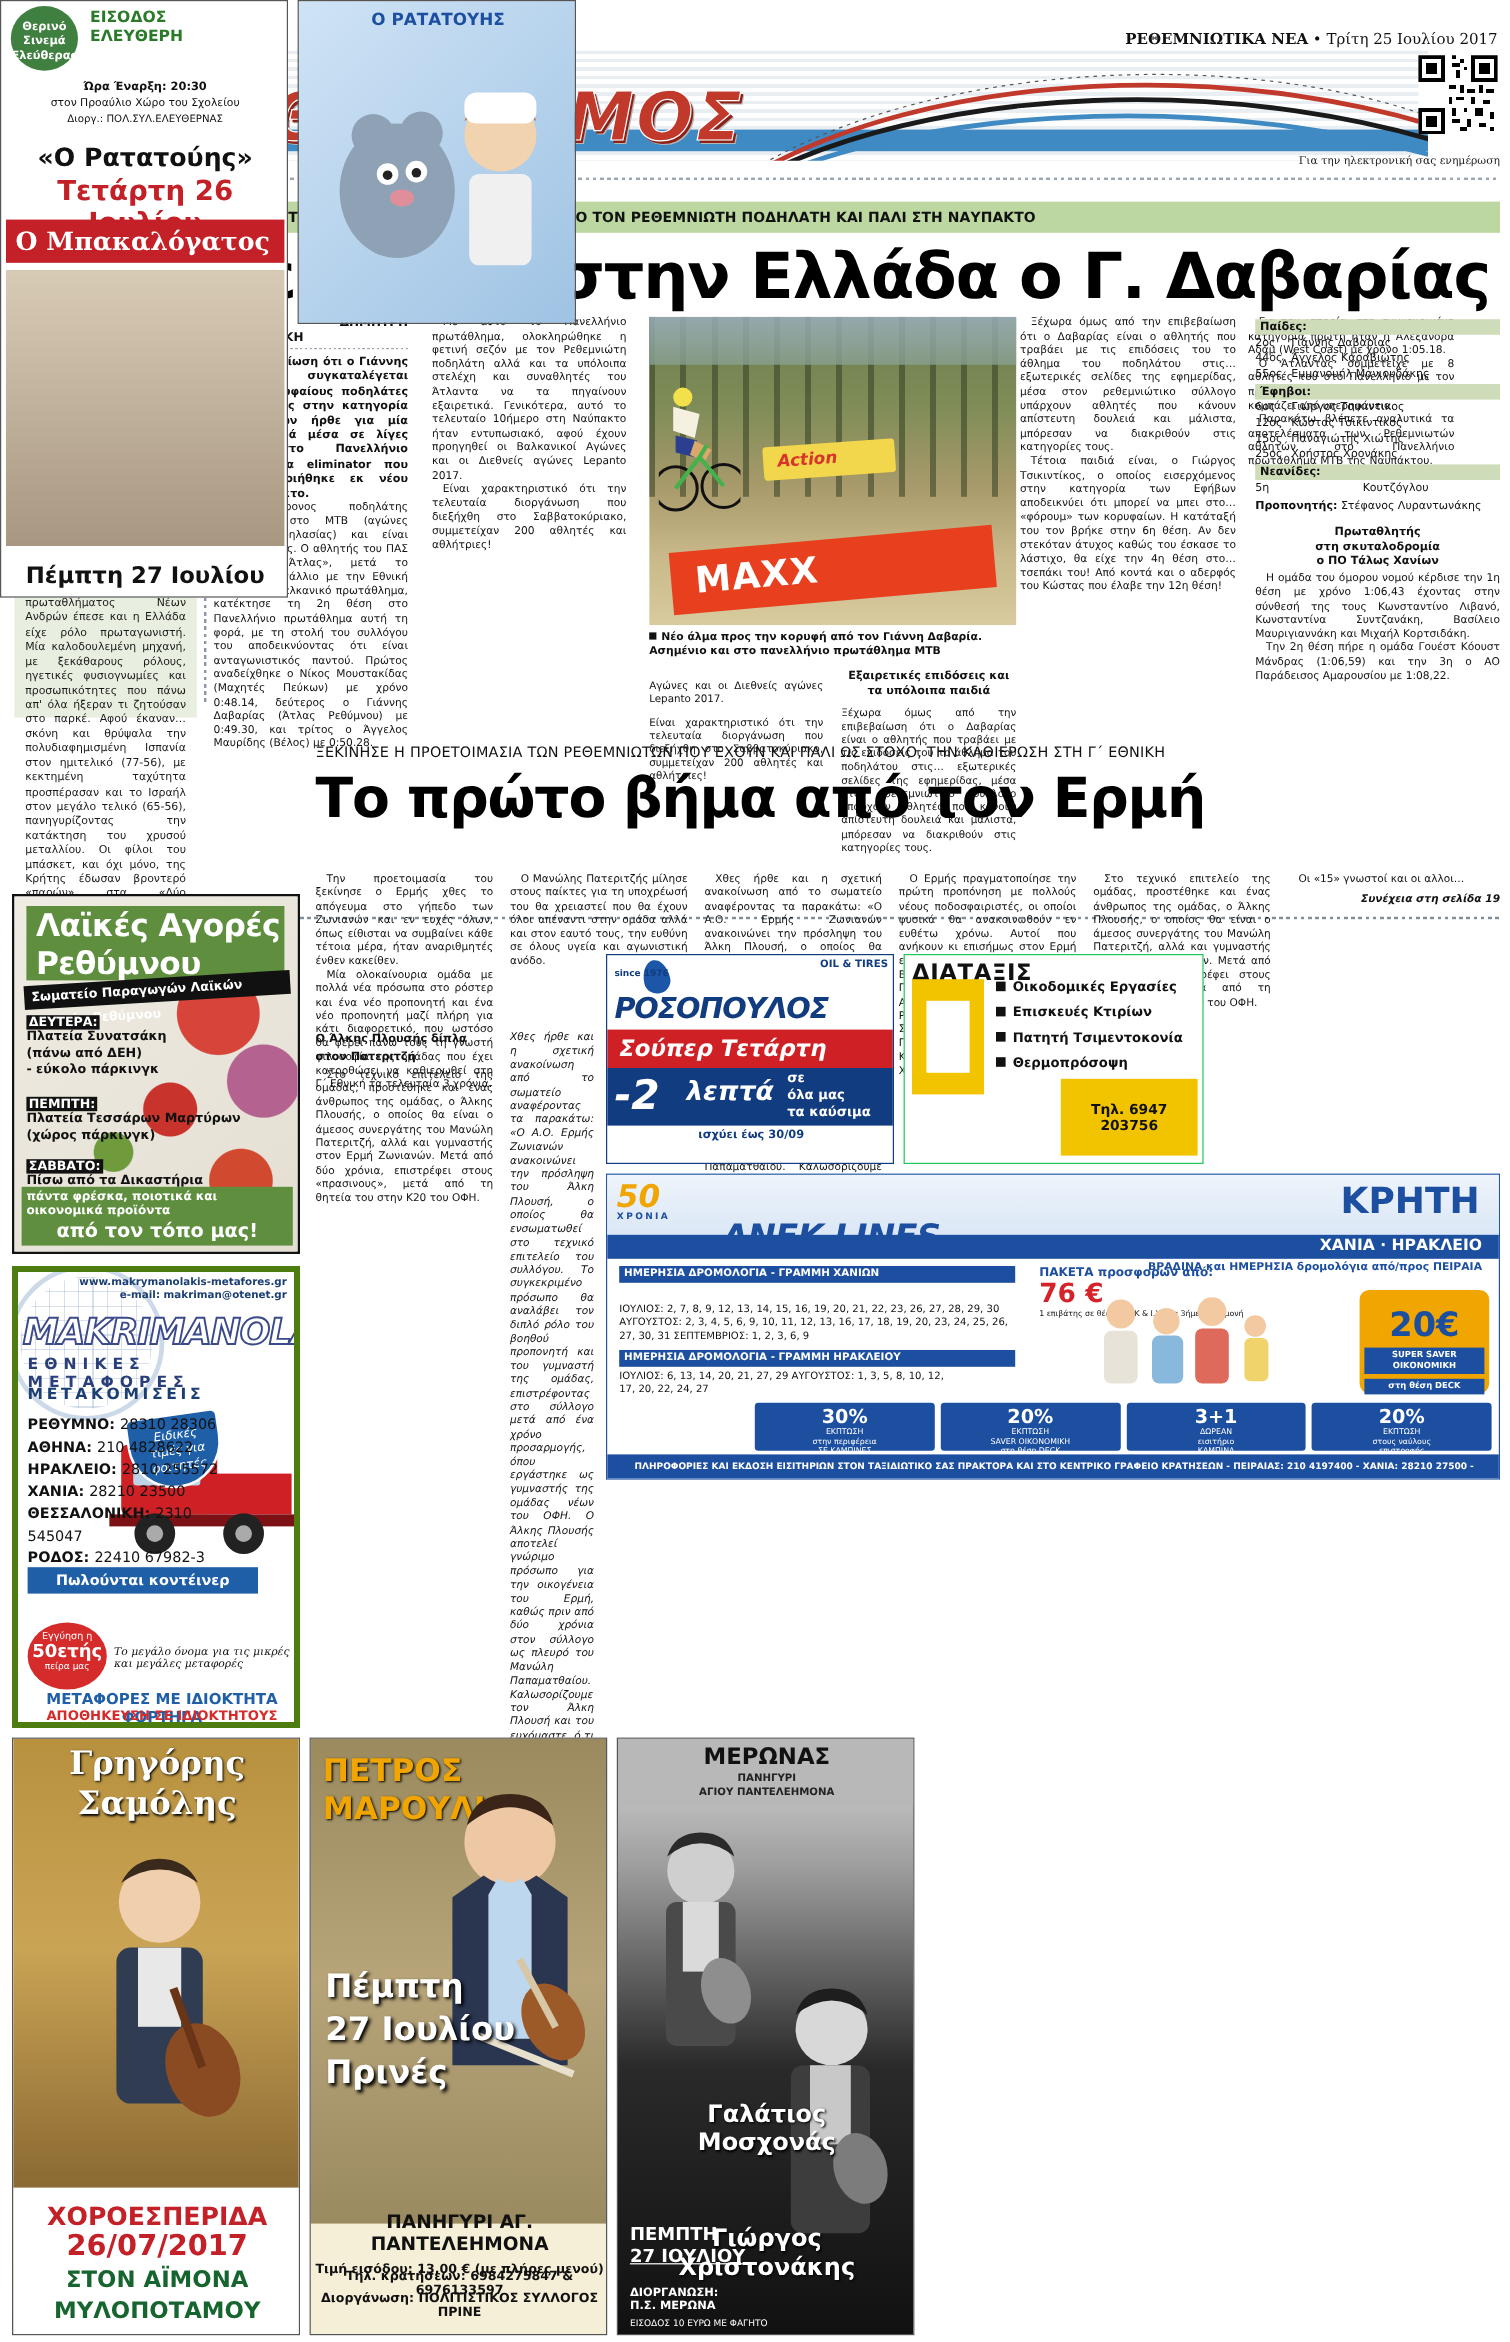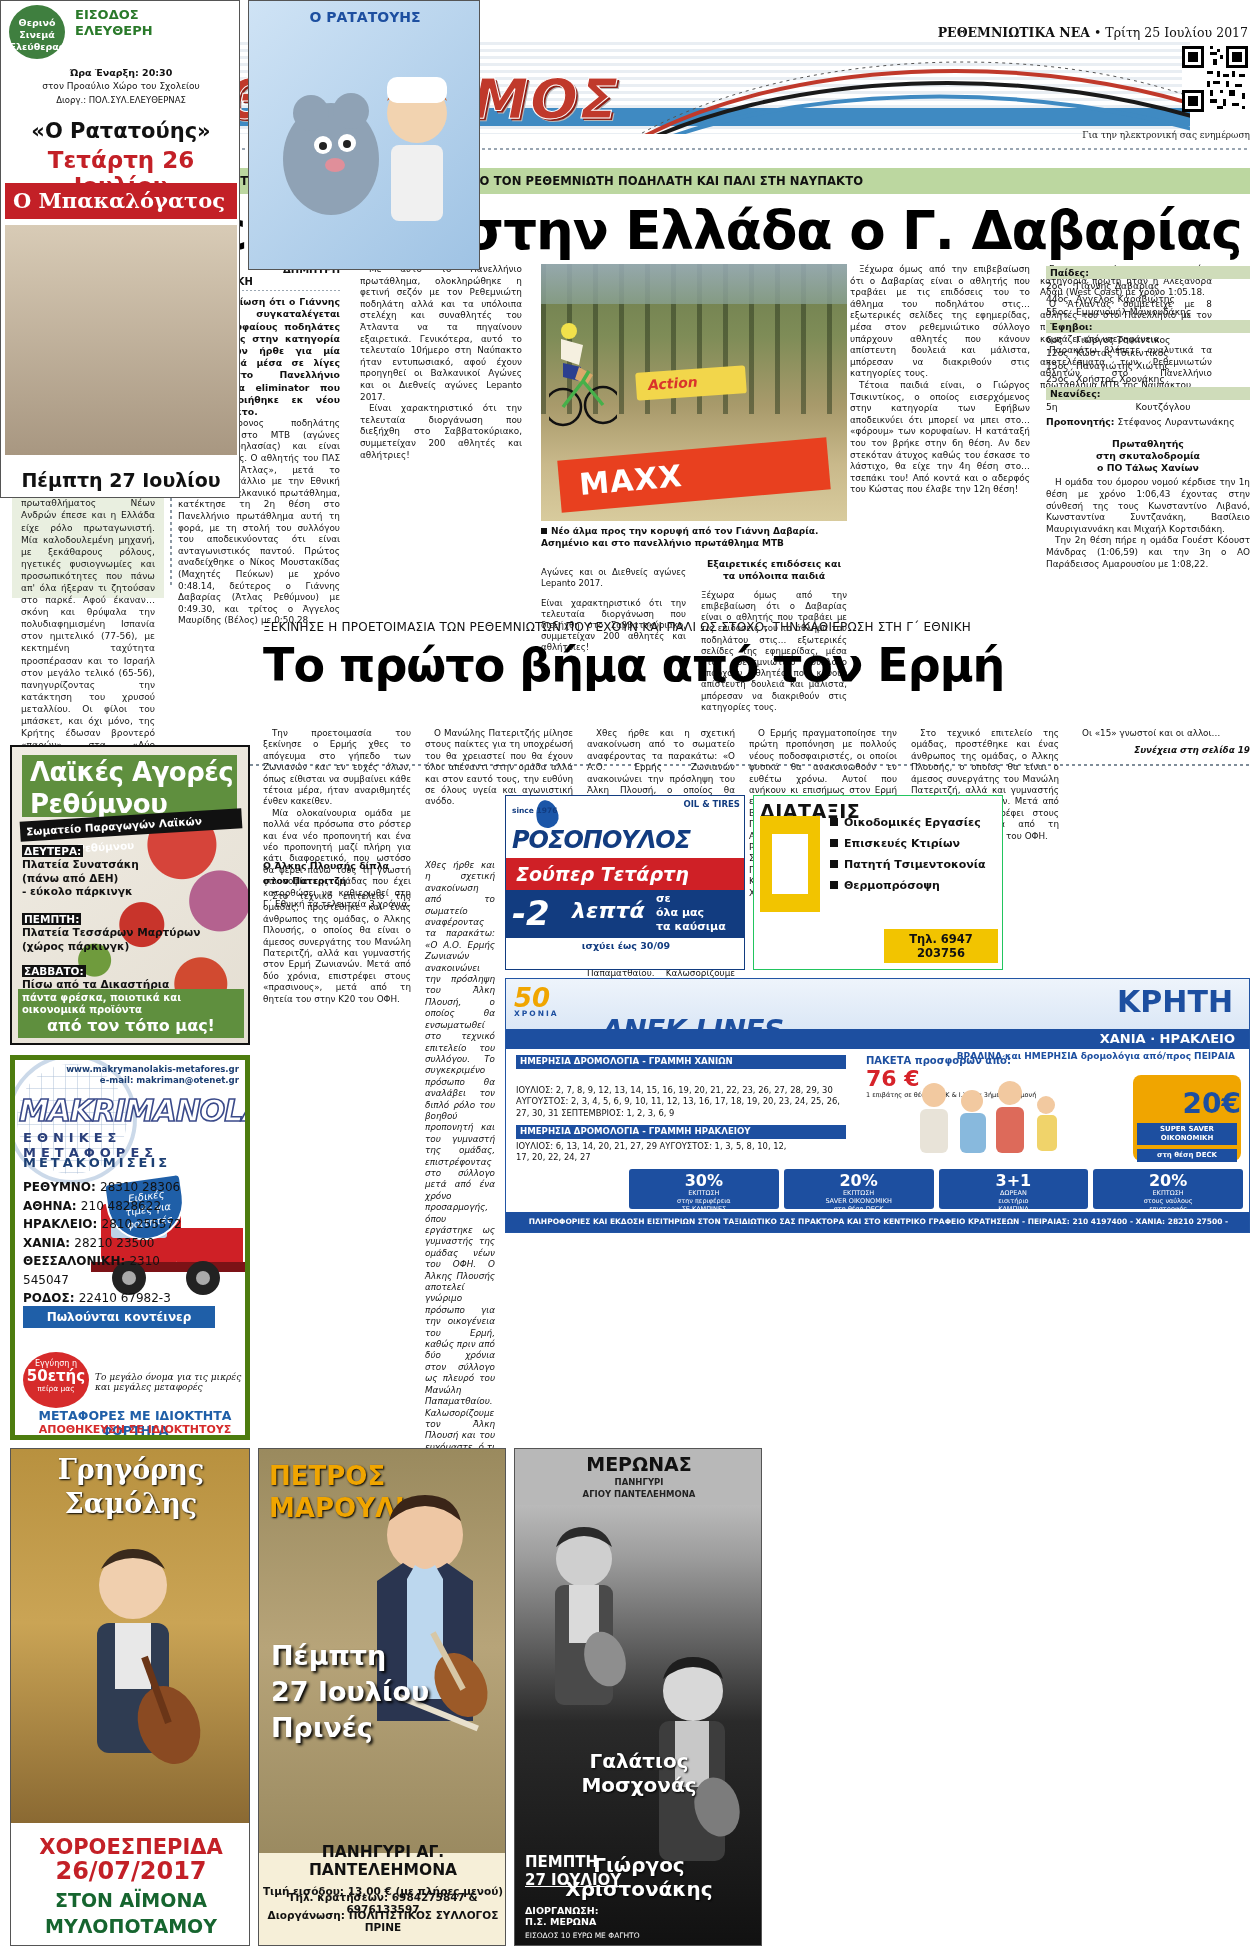--- a/index.html
+++ b/index.html
@@ -218,40 +218,40 @@
   .ro-isx { position:absolute; left:0; top:144px; width:240px; text-align:center; font-size:9.5px; font-weight:bold; color:#123c80;}
 
   
   .ad-dia { position:absolute; left:753px; top:795px; width:250px; height:175px; border:1px solid #22c55e; background:#fff; overflow:hidden;}
   .di-yellow { position:absolute; left:6px; top:20px; width:60px; height:96px; background:#f2c400; }
   .di-yellow:after { content:""; position:absolute; left:12px; top:18px; width:36px; height:60px; background:#fff;}
   .di-name { position:absolute; left:6px; top:4px; font-size:19px; font-weight:bold; color:#111; letter-spacing:.5px;}
   .di-items { position:absolute; left:76px; top:16px; width:168px; font-size:11px; font-weight:bold; line-height:21px; color:#111;}
   .di-items .bq { display:inline-block; width:8px; height:8px; background:#111; margin-right:6px; }
   .di-tel { position:absolute; left:130px; bottom:6px; width:114px; background:#f2c400; color:#111;
-     font-size:11.5px; font-weight:bold; text-align:center; padding:3px 0;}
+     font-size:11.5px; font-weight:bold; text-align:center; padding:18px 0;}
 
   
   .ad-anek { position:absolute; left:505px; top:978px; width:745px; height:255px; border:1px solid #2255a4; background:#fff; overflow:hidden;}
   .an-hdr { position:absolute; left:0; top:0; width:745px; height:50px; background:linear-gradient(to bottom,#eef4fb,#dbe7f6);}
   .an-50 { position:absolute; left:8px; top:4px; width:80px; height:42px; color:#f0a500; font-size:26px; font-weight:bold; font-style:italic;}
   .an-50 small { display:block; color:#1d4fa0; font-size:7.5px; font-style:normal; letter-spacing:2px; margin-top:-4px;}
   .an-logo { position:absolute; left:96px; top:8px; font-size:28px; font-weight:bold; color:#1d4fa0; font-style:italic; letter-spacing:-.5px;margin-top:27px;}
   .an-kriti { position:absolute; right:16px; top:5px; font-size:30px; font-weight:bold; color:#1d4fa0;}
   .an-blue { position:absolute; left:0; top:50px; width:745px; height:20px; background:#1d4fa0;}
   .an-cities { position:absolute; right:14px; top:50px; font-size:13px; font-weight:bold; color:#fff; line-height:20px;}
   .an-subtitle { position:absolute; right:14px; top:72px; font-size:9px; font-weight:bold; color:#1d4fa0;}
   .an-sched { position:absolute; left:10px; top:76px; width:330px; font-size:8.4px; line-height:11.5px; color:#111;}
   .an-sched .h { background:#1d4fa0; color:#fff; font-weight:bold; padding:1px 4px; font-size:8.6px; display:block; margin-bottom:16px;}
   .an-sched .h2 { background:#1d4fa0; color:#fff; font-weight:bold; padding:1px 4px; font-size:8.6px; display:block; margin:6px 0 2px;}
   .an-pak { position:absolute; left:360px; top:76px; width:200px; font-size:10px; font-weight:bold; color:#1d4fa0;}
   .an-76 { font-size:22px; color:#d6232a; }
   .an-people { position:absolute; left:400px; top:96px; width:180px; height:90px; }
   .an-20 { position:absolute; right:8px; top:96px; width:108px; height:86px; background:#f0a500; border-radius:8px; text-align:center;}
-  .an-20 .big { font-size:28px; font-weight:bold; color:#1d4fa0; line-height:30px; padding-top:14px;text-align:right;}
+  .an-20 .big { font-size:28px; font-weight:bold; color:#1d4fa0; line-height:30px; padding-top:14px;}
   .an-20 .sm { font-size:7px; font-weight:bold; color:#fff; background:#1d4fa0; margin:4px 4px 0; padding:2px 0; line-height:9px;}
   .an-offers { position:absolute; left:8px; top:190px; width:729px; height:40px; display:flex; gap:5px;}
   .an-off { flex:1; background:#1d4fa0; color:#fff; text-align:center; border-radius:3px; padding:3px 2px;}
   .an-off .p { font-size:16px; font-weight:bold; line-height:17px;}
   .an-off .d { font-size:6.5px; line-height:8px;}
   .an-foot { position:absolute; left:0; bottom:0; width:745px; height:20px; background:#1d4fa0; color:#fff; font-size:7.5px; font-weight:bold; line-height:20px; text-align:center;}
 
   
   .poster { position:absolute; border:1px solid #555; overflow:hidden; background:#fff;}
   .p1 { left:10px; top:1448px; width:240px; height:498px; }

